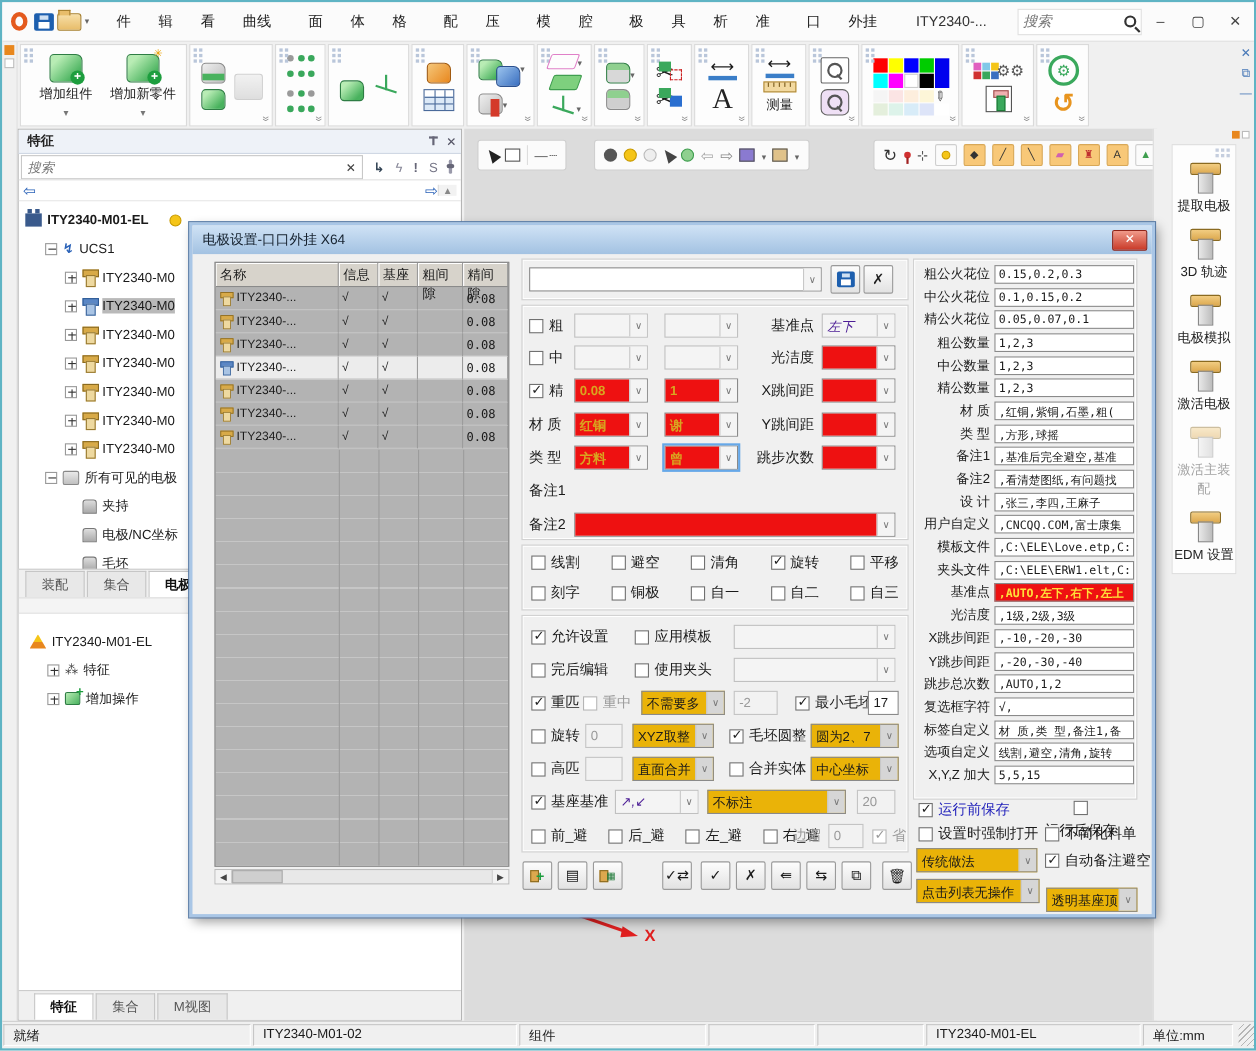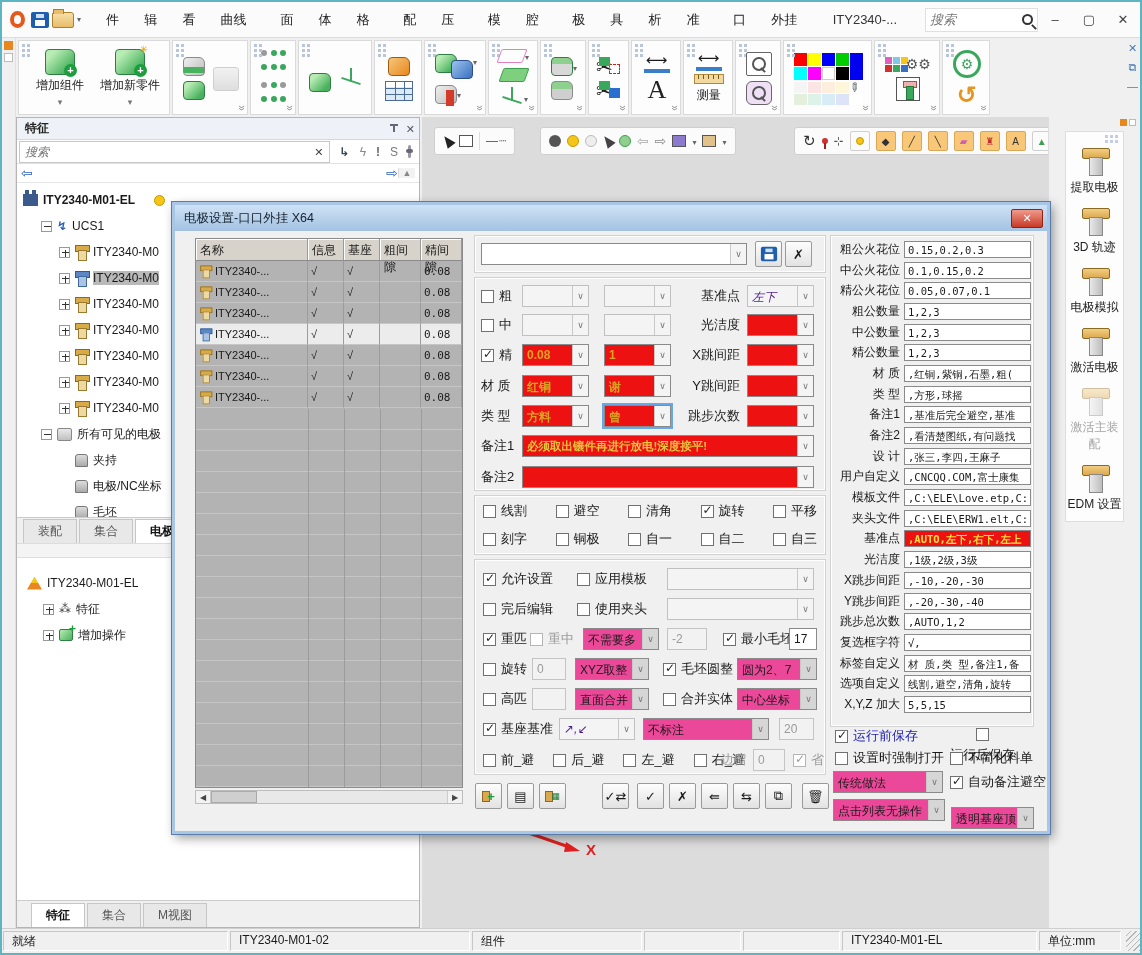--- a/index.html
+++ b/index.html
@@ -194,21 +194,21 @@
   .sb-btn { width:15px; text-align:center; font-size:8px; color:#444; line-height:13px; background:#f2f2f2; border-right:1px solid #ccc; }
   .sb-btn.r { margin-left:auto; border-left:1px solid #ccc; border-right:none; }
   .sb-thumb { width:46px; background:#cfcfcf; border:1px solid #aaa; }
   
   .combo { position:absolute; height:22px; border:1px solid #8a8a8a; background:#fff; display:flex; }
   .combo .val { flex:1; padding:3px 4px; overflow:hidden; white-space:nowrap; font-size:12px; }
   .combo .arr { width:16px; border-left:1px solid #c8c8c8; background:#f4f4f4; color:#777; font-size:9px; text-align:center; line-height:20px; }
   .combo .arr::before { content:"∨"; }
   .combo.disabled { border-color:#c0c0c0; background:#f4f4f4; }
   .combo.disabled .val { color:#4c1d95;font-style:italic; }
-  .combo.gray { background:#ec4899; } .combo.gray .arr { background:#d6d6d6; }
+  .combo.gray { background:#eab308; } .combo.gray .arr { background:#d6d6d6; }
   .combo.red .val { background:#ee1111; color:#d9a520; font-weight:bold; }
   .combo.focus { outline:2px solid #66a8e8; }
   .combo.notefield .val { background:#ee1111; color:#e8c53f; font-weight:bold; }
   .tinput { position:absolute; height:22px; border:1px solid #8a8a8a; background:#fff; padding:3px 4px; font-size:12px; }
   .tinput.disabled { border-color:#c4c4c4; background:#f2f2f2; color:#9a9a9a; }
   .flabel { position:absolute; height:22px; line-height:22px; font-size:13px; }
   .flabel.r { text-align:right; }
   
   .cbrow { position:absolute; display:flex; align-items:center; gap:5px; height:16px; font-size:13px; white-space:nowrap; }
   .cb { width:13px; height:13px; border:1px solid #707070; background:#fff; position:relative; flex:0 0 13px; }
@@ -898,24 +898,20 @@
         <span class="val">曾</span>
         <span class="arr"></span>
       </div>
     <div class="flabel r" style="left:489px;top:174px;width:76px;">跳步次数</div>
     <div class="combo red" style="left:572px;top:174px;width:67px;">
         <span class="val"></span>
         <span class="arr"></span>
       </div>
 
     <div class="flabel" style="left:306px;top:204px;">备注1</div>
-    <div class="combo notefield" style="left:347px;top:204px;width:292px;">
-        <span class="val" style="font-size:11.5px;">必须取出镶件再进行放电!深度接平!</span>
-        <span class="arr"></span>
-      </div>
     <div class="flabel" style="left:306px;top:235px;">备注2</div>
     <div class="combo notefield" style="left:347px;top:235px;width:292px;">
         <span class="val"></span>
         <span class="arr"></span>
       </div>
 
     <div style="position:absolute;left:308px;top:272px;width:334px;display:flex;justify-content:space-between;">
 
     <span class="cbrow" style="position:static;">
           <span class="cb"></span>

